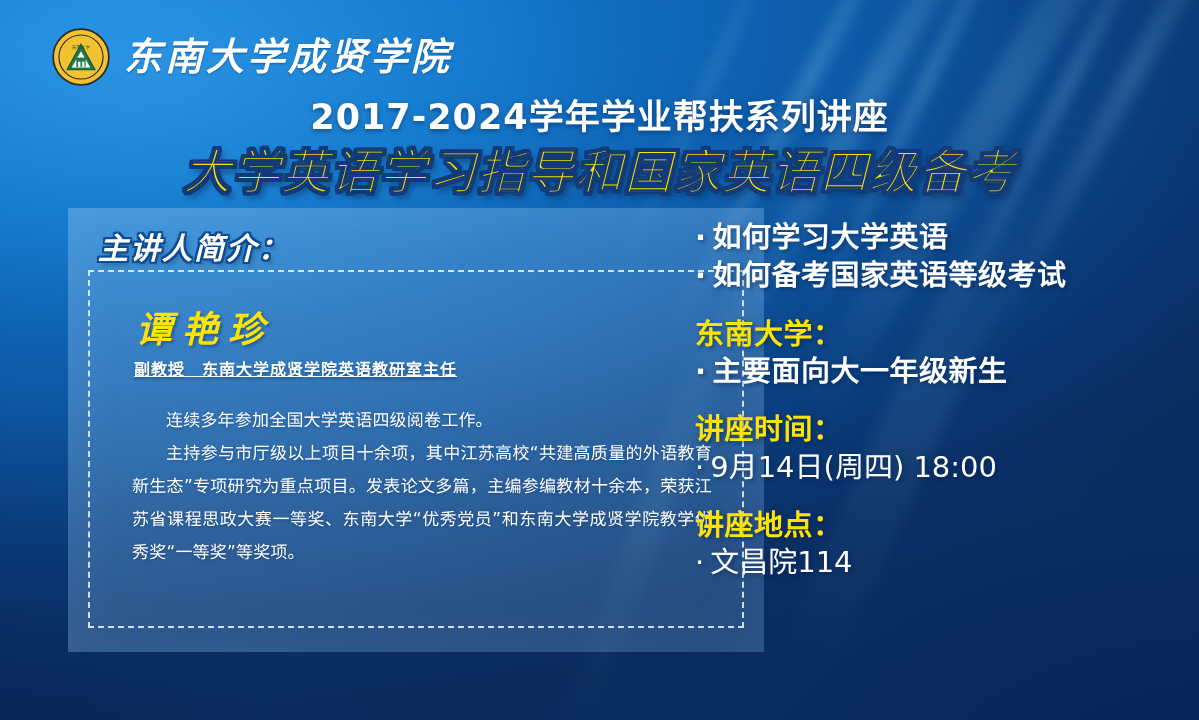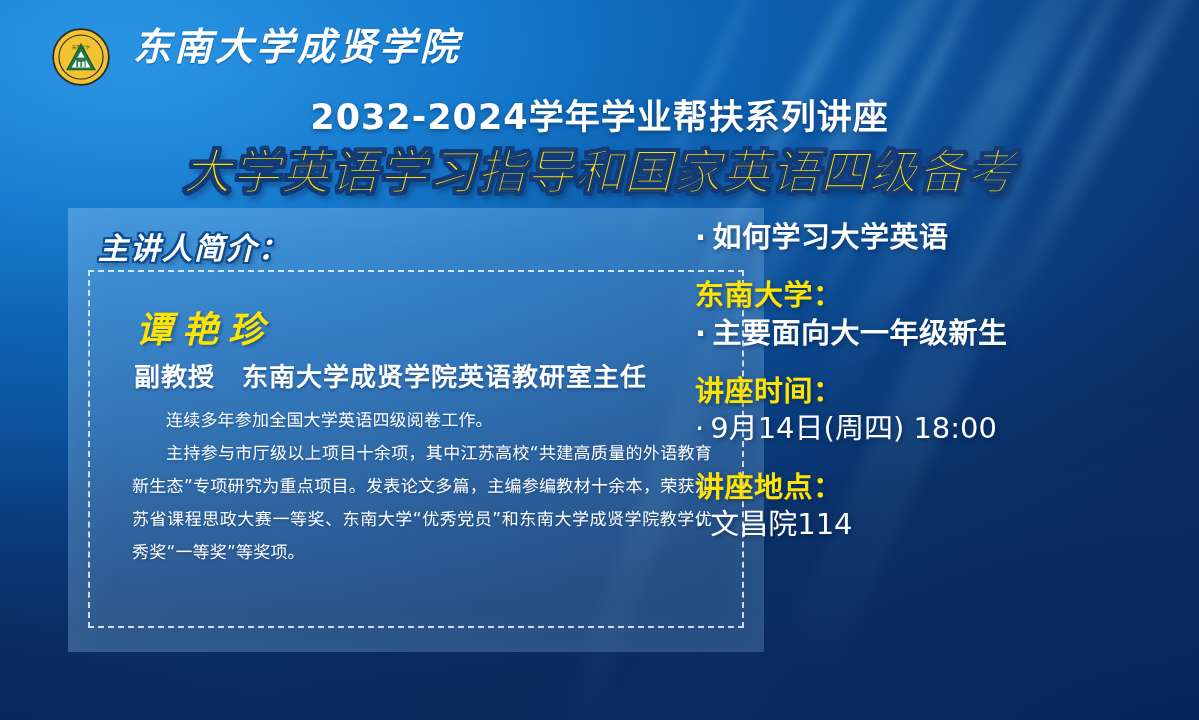--- a/index.html
+++ b/index.html
@@ -58,22 +58,22 @@
   .s7 { left: 700px; top: -120px; width: 10px; height: 420px; transform: rotate(25deg); opacity: .30; }
   .s8 { left: 884px; top: 140px; width: 60px; height: 560px; transform: rotate(24deg); opacity: .16; }
   .s9 { left: 640px; top: 240px; width: 34px; height: 520px; transform: rotate(20deg); opacity: .14; }
 
   
   .logo-row {
     position: absolute;
     left: 52px;
     top: 28px;
     display: flex;
-    align-items: flex-start;
-    gap: 23px;
+    align-items: center;
+    gap: 14px;
   }
   .emblem { width: 58px; height: 58px; display: block; }
   .logo-text {
     color: #ffffff;
     font-size: 38px;
     line-height: 1;
     letter-spacing: 3px;
     font-style: italic;
     font-weight: 700;
     font-family: "DejaVu Serif", "Liberation Serif", serif;
@@ -156,26 +156,27 @@
     font-style: italic;
     letter-spacing: 10px;
     font-family: "DejaVu Serif", "Liberation Serif", serif;
     text-shadow: 2px 2px 3px rgba(8,45,95,0.45);
   }
   .speaker-role {
     position: absolute;
     left: 44px;
     top: 84px;
     color: #ffffff;
-    font-size: 26px;
+    font-size: 16px;
     font-weight: 700;
     letter-spacing: 1px;
     font-family: "DejaVu Sans", "Liberation Sans", sans-serif;
     text-shadow: 0 2px 3px rgba(6,40,88,0.45);
     white-space: nowrap;
+    text-decoration: underline;
   }
   .speaker-bio {
     position: absolute;
     left: 42px;
     right: 30px;
     top: 132px;
     color: #ffffff;
     font-size: 17px;
     line-height: 33px;
     letter-spacing: 0.2px;
@@ -247,38 +248,39 @@
         <rect x="42" y="54" width="16" height="13" fill="#1f7a44"></rect>
         <rect x="40" y="51" width="20" height="4" fill="#1f7a44"></rect>
         <rect x="45" y="58" width="4" height="9" fill="#ffffff"></rect>
         <rect x="52" y="58" width="4" height="9" fill="#ffffff"></rect>
         <text x="50" y="36" font-size="8" fill="#14552f" text-anchor="middle" font-family="DejaVu Serif, serif">东南大学</text>
       </svg>
     </span>
     <span class="logo-text">东南大学成贤学院</span>
   </div>
 
-  <div class="title-sub">2032-2024学年学业帮扶系列讲座</div>
+  <div class="title-sub">2017-2024学年学业帮扶系列讲座</div>
   <div class="title-main">大学英语学习指导和国家英语四级备考</div>
 
   <div class="speaker-card">
     <div class="card-heading">主讲人简介：</div>
     <div class="dashed-box">
       <div class="speaker-name">谭艳珍</div>
       <div class="speaker-role">副教授　东南大学成贤学院英语教研室主任</div>
       <div class="speaker-bio">
           <p>连续多年参加全国大学英语四级阅卷工作。</p>
           <p>主持参与市厅级以上项目十余项，其中江苏高校“共建高质量的外语教育新生态”专项研究为重点项目。发表论文多篇，主编参编教材十余本，荣获江苏省课程思政大赛一等奖、东南大学“优秀党员”和东南大学成贤学院教学优秀奖“一等奖”等奖项。</p>
         </div>
     </div>
   </div>
 
   <div class="info-col">
       <div class="info-block">
         <div class="info-item"><span class="bullet-dot">·</span><span>如何学习大学英语</span></div>
+        <div class="info-item"><span class="bullet-dot">·</span><span>如何备考国家英语等级考试</span></div>
       </div>
       <div class="info-block">
         <div class="info-title">东南大学：</div>
         <div class="info-item"><span class="bullet-dot">·</span><span>主要面向大一年级新生</span></div>
       </div>
       <div class="info-block">
         <div class="info-title">讲座时间：</div>
         <div class="info-item light"><span class="bullet-dot">·</span><span>9月14日(周四)  18:00</span></div>
       </div>
       <div class="info-block">

